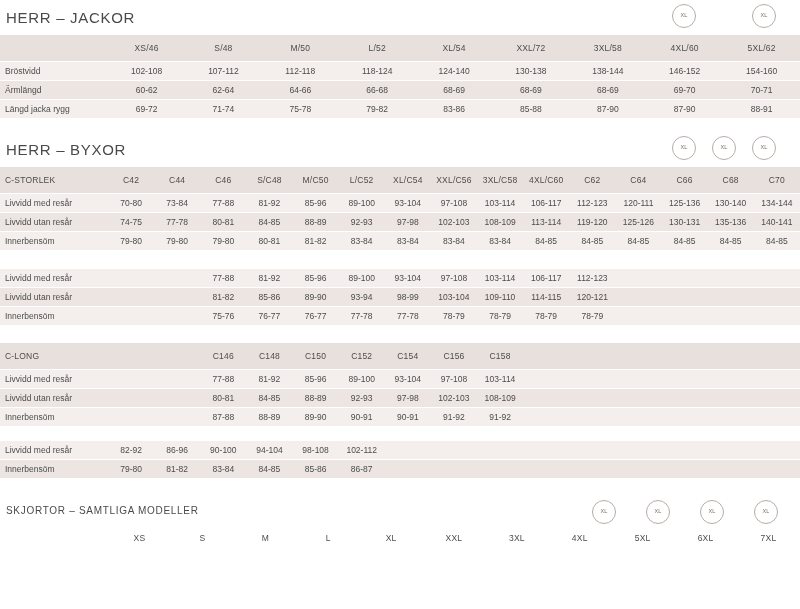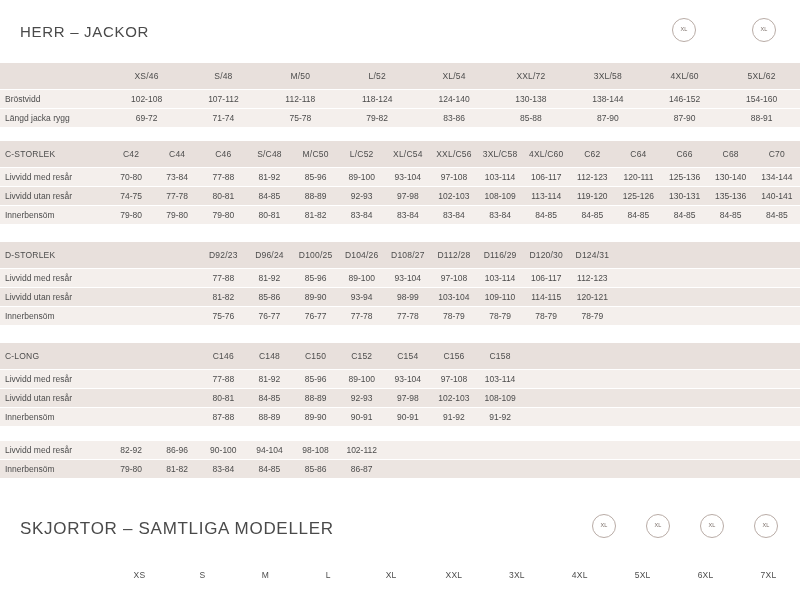--- a/index.html
+++ b/index.html
@@ -19,24 +19,24 @@
     overflow: hidden;
   }
 
   
   .section-title {
     font-size: 15px;
     letter-spacing: 0.7px;
     color: #4a4a4a;
     font-weight: 400;
     padding: 7px 4px 7px 4px;
-    margin: 16px;
+    margin: 2px;
   }
   .section-title.big {
-    font-size: 17px;
+    font-size: 10px;
   }
 
   
   table.size-table {
     width: 100%;
     border-collapse: collapse;
     font-size: 8.5px;
     table-layout: fixed;
   }
   table.size-table th,
@@ -152,37 +152,63 @@
       <td>102-108</td>
       <td>107-112</td>
       <td>112-118</td>
       <td>118-124</td>
       <td>124-140</td>
       <td>130-138</td>
       <td>138-144</td>
       <td>146-152</td>
       <td>154-160</td>
     </tr>
+    <tr class="data alt">
+      <td class="rowhead">Ärmlängd</td>
+      <td>60-62</td>
+      <td>62-64</td>
+      <td>64-66</td>
+      <td>66-68</td>
+      <td>68-69</td>
+      <td>68-69</td>
+      <td>68-69</td>
+      <td>69-70</td>
+      <td>70-71</td>
+    </tr>
     <tr class="data">
       <td class="rowhead">Längd jacka rygg</td>
       <td>69-72</td>
       <td>71-74</td>
       <td>75-78</td>
       <td>79-82</td>
       <td>83-86</td>
       <td>85-88</td>
       <td>87-90</td>
       <td>87-90</td>
       <td>88-91</td>
     </tr>
   </tbody>
     </table>
 
   <div class="gap-md"></div>
 
+  <div class="title-wrap">
+    <div class="badge-row">
+      <div class="badge" style="left:672px; top:2px;">
+          <span>XL</span>
+        </div>
+      <div class="badge" style="left:712px; top:2px;">
+          <span>XL</span>
+        </div>
+      <div class="badge" style="left:752px; top:2px;">
+          <span>XL</span>
+        </div>
+    </div>
+    <h2 class="section-title">HERR – BYXOR</h2>
+  </div>
 
   <table class="size-table">
     <colgroup>
       <col style="width:13.5%">
       <col style="width:5.766%">
         <col style="width:5.766%">
         <col style="width:5.766%">
         <col style="width:5.766%">
         <col style="width:5.766%">
       <col style="width:5.766%">
@@ -268,38 +294,20 @@
       <td>84-85</td>
       <td>84-85</td>
       <td>84-85</td>
       <td>84-85</td>
     </tr>
 
     <tr class="spacer">
           <td colspan="16"></td>
         </tr>
 
-    <tr class="hdr">
-      <th class="rowhead">D-STORLEK</th>
-      <th></th>
-      <th></th>
-      <th>D92/23</th>
-      <th>D96/24</th>
-      <th>D100/25</th>
-      <th>D104/26</th>
-      <th>D108/27</th>
-      <th>D112/28</th>
-      <th>D116/29</th>
-      <th>D120/30</th>
-      <th>D124/31</th>
-      <th></th>
-      <th></th>
-      <th></th>
-      <th></th>
-    </tr>
     <tr class="data">
       <td class="rowhead">Livvidd med resår</td>
       <td></td>
       <td></td>
       <td>77-88</td>
       <td>81-92</td>
       <td>85-96</td>
       <td>89-100</td>
       <td>93-104</td>
       <td>97-108</td>

